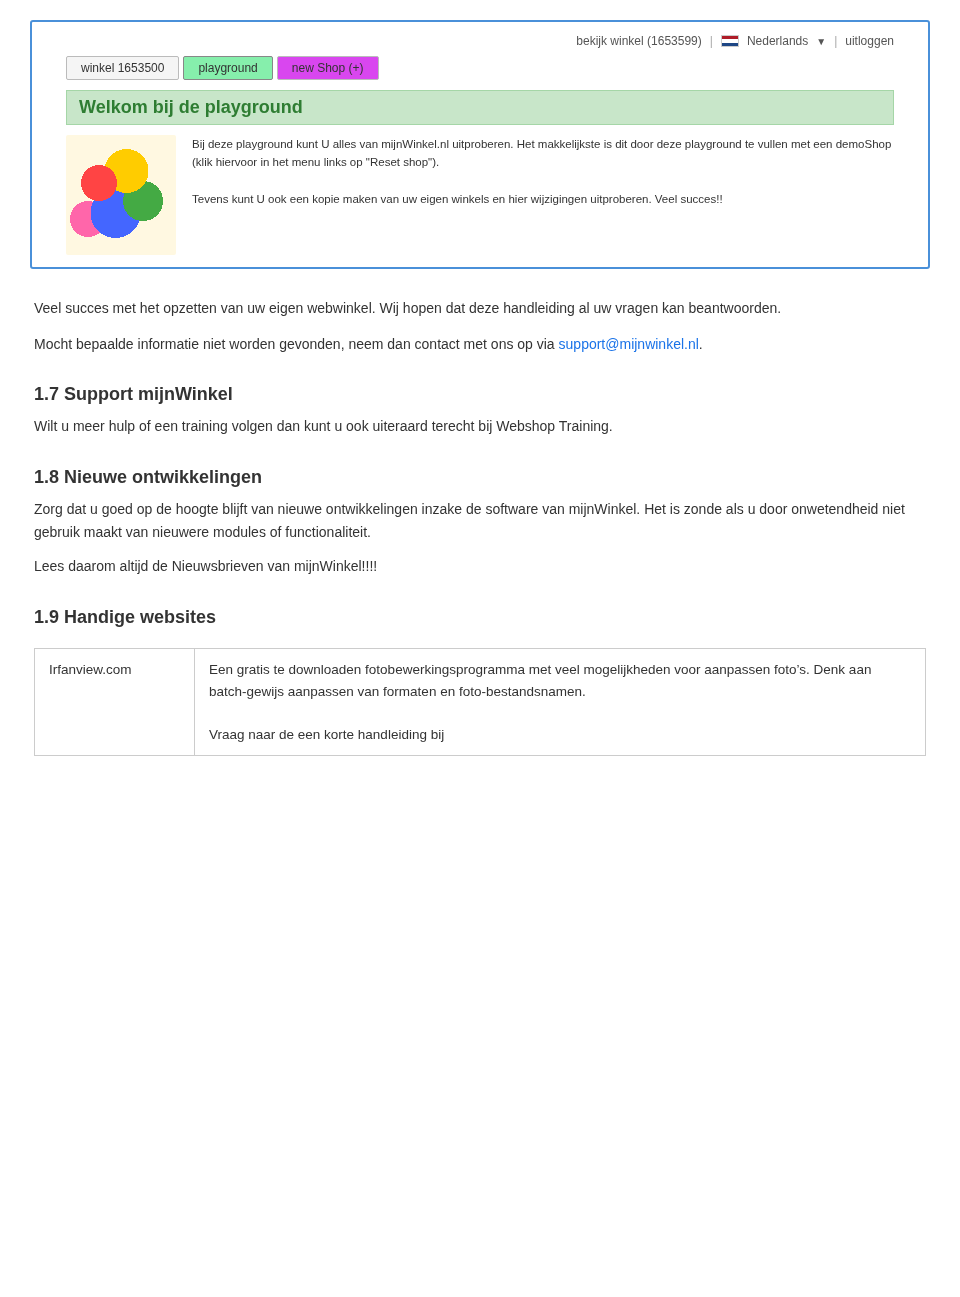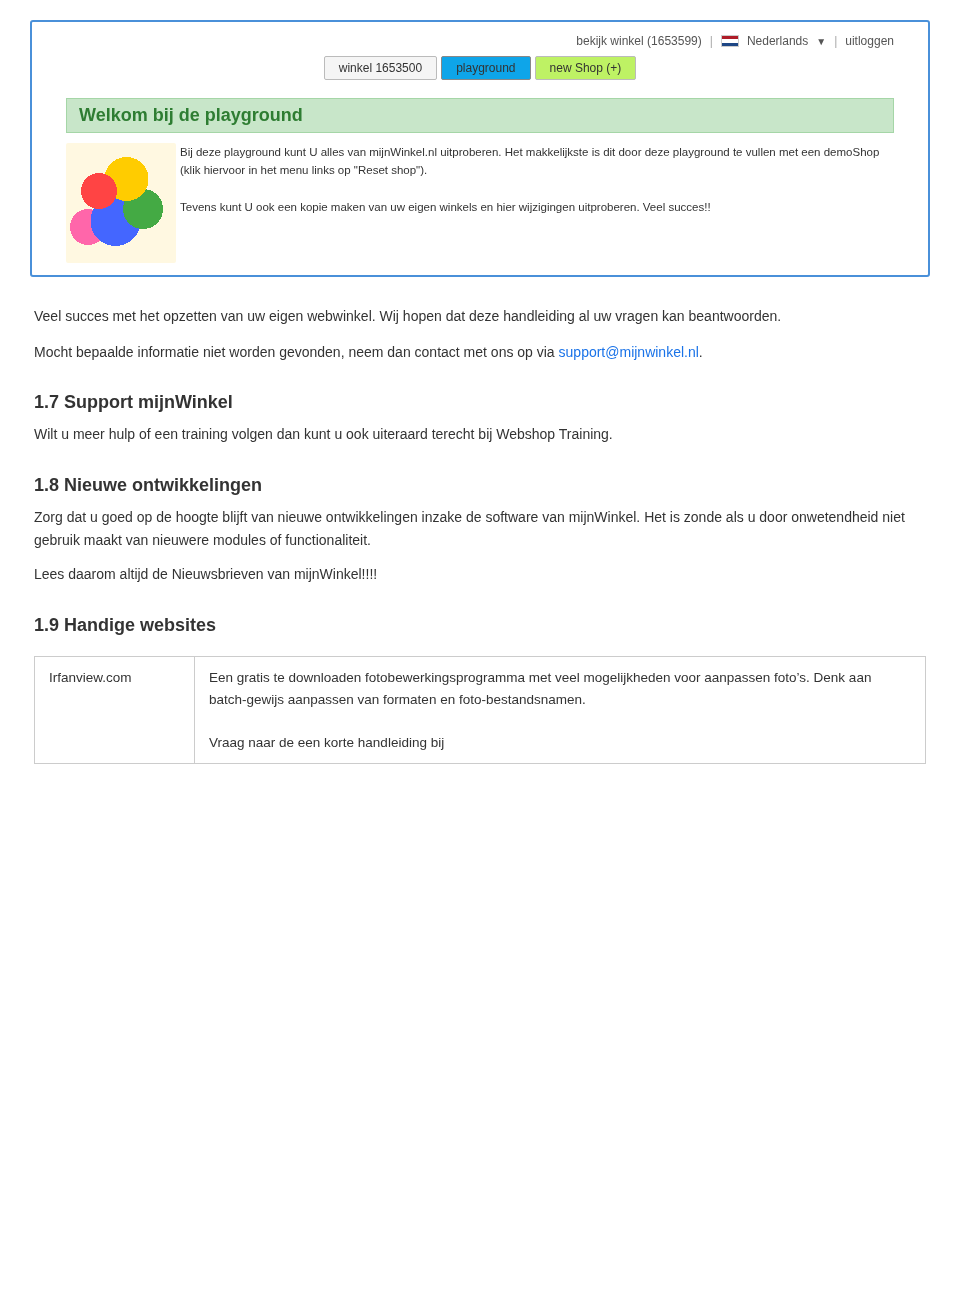--- a/index.html
+++ b/index.html
@@ -39,57 +39,56 @@
       border: 1px solid #ccc;
       vertical-align: middle;
     }
 
     .screenshot-topbar .sep {
       color: #aaa;
     }
 
     .screenshot-nav {
       display: flex;
-      justify-content: center;
       gap: 4px;
-      margin-bottom: 18px;
+      margin-bottom: 10px;
     }
 
     .screenshot-nav .nav-btn {
       border: 1px solid #bbb;
       background: #f5f5f5;
       padding: 4px 14px;
       font-size: 12px;
       color: #333;
       border-radius: 2px;
       cursor: pointer;
     }
 
     .screenshot-nav .nav-btn.active {
-      background: #0ea5e9;
+      background: #86efac;
       border-color: #888;
     }
 
     .screenshot-nav .nav-btn.new-shop {
-      background: #bef264;
+      background: #d946ef;
     }
 
     .welcome-bar {
       background: #c8e6c9;
       border: 1px solid #a5d6a7;
       padding: 6px 12px;
       font-size: 18px;
       font-weight: bold;
       color: #2e7d32;
       margin-bottom: 10px;
     }
 
     .screenshot-content {
       display: flex;
-      gap: 4px;
+      gap: 16px;
     }
 
     .screenshot-image {
       width: 110px;
       height: 120px;
       flex-shrink: 0;
       border-radius: 2px;
       overflow: hidden;
       background: linear-gradient(135deg, #ff6b6b, #ffd93d, #6bcb77, #4d96ff, #ff6b9d);
     }

